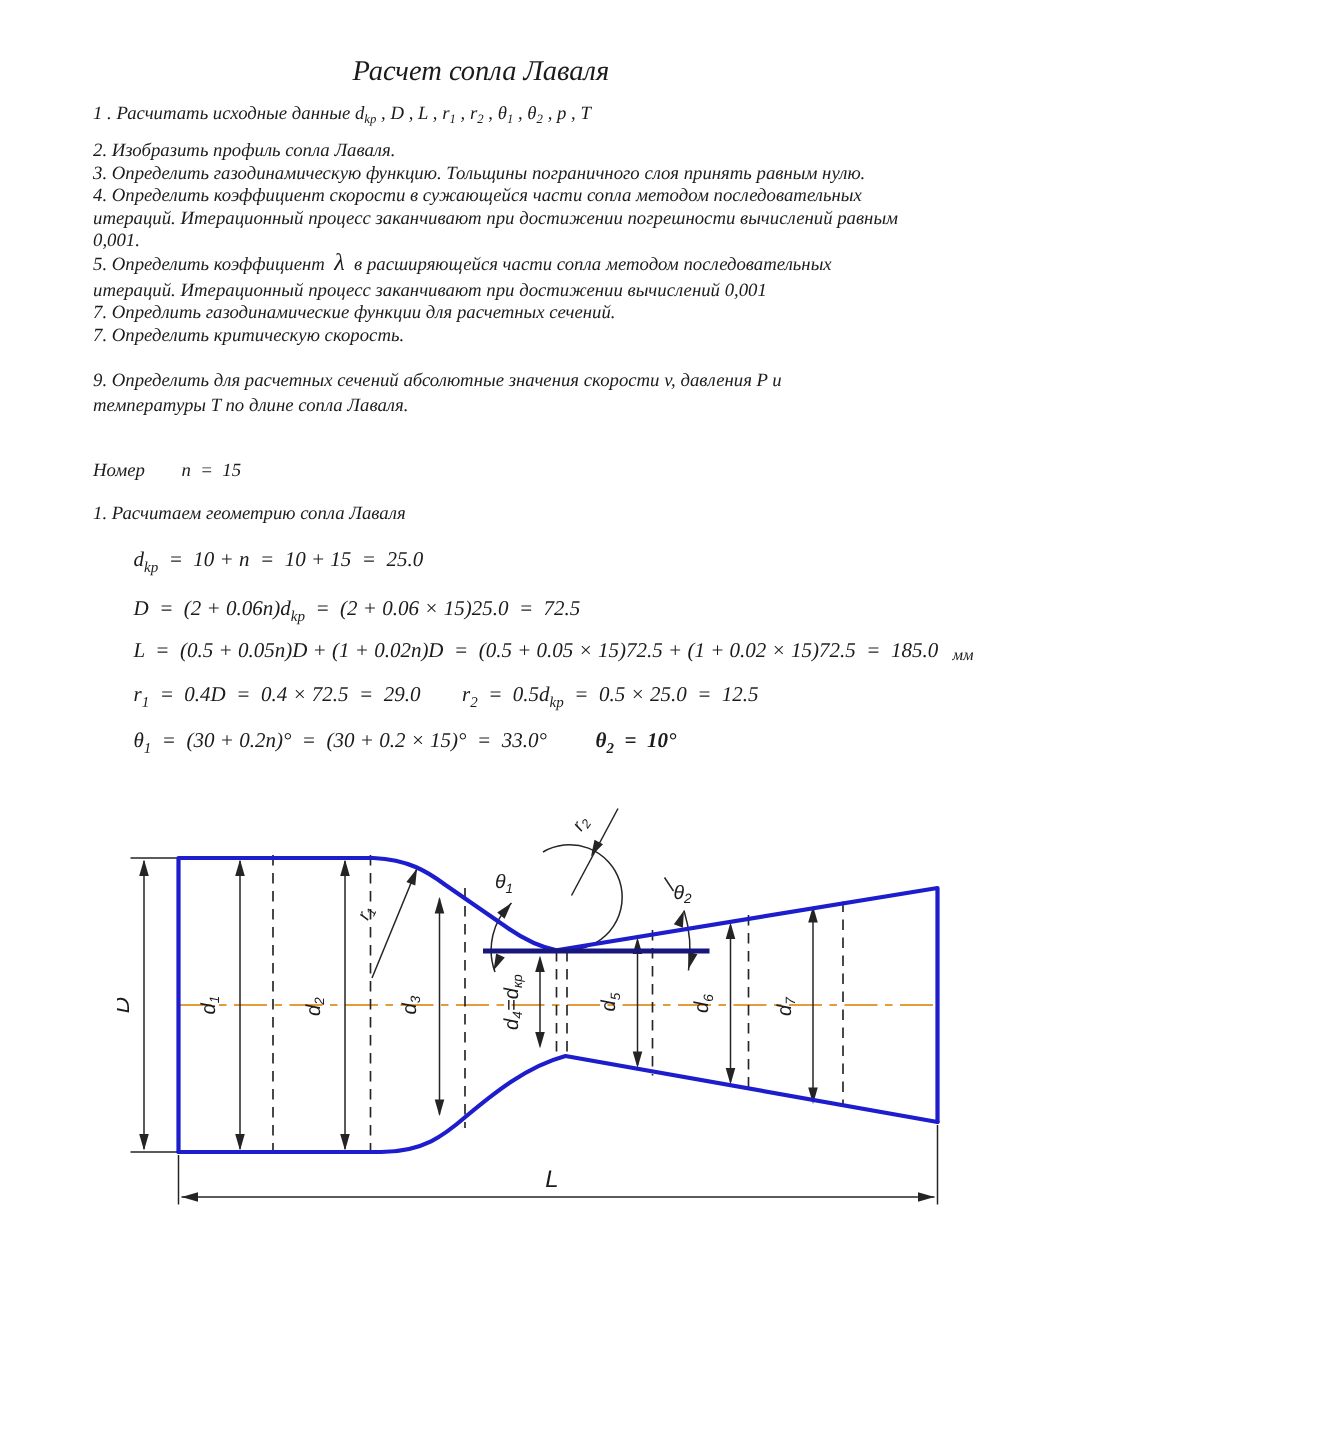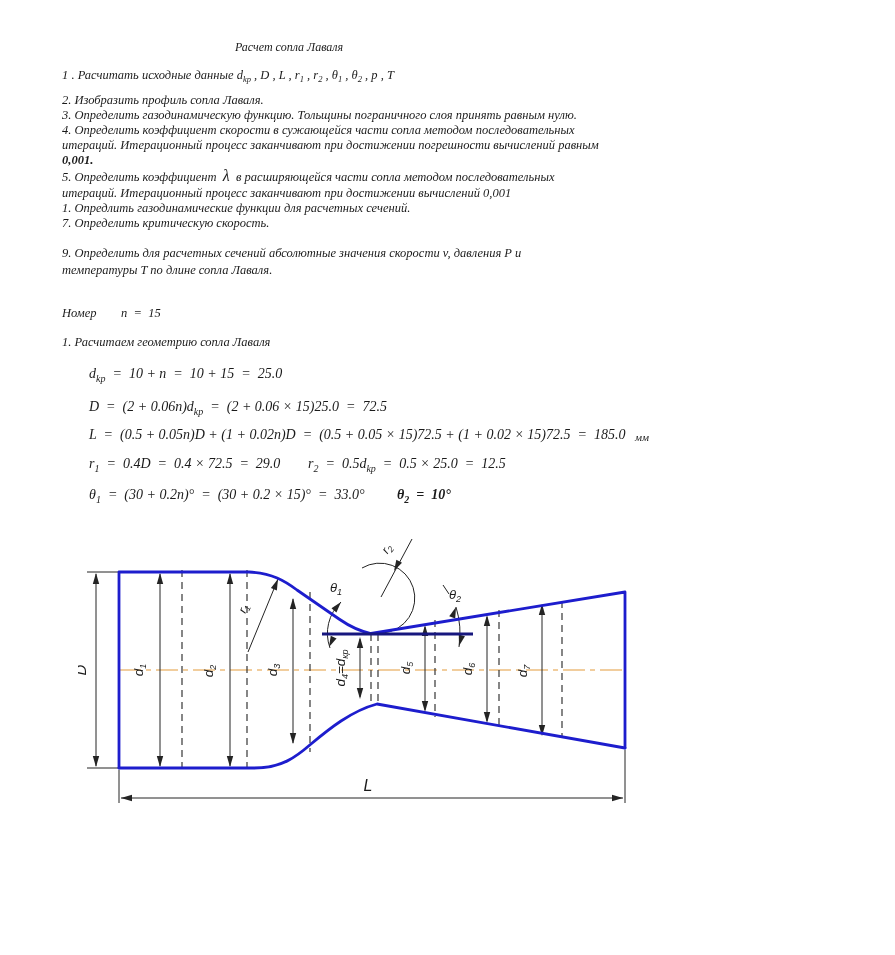--- a/index.html
+++ b/index.html
@@ -3,21 +3,21 @@
 <meta charset="utf-8">
 <style>
   :root{
     --profile:#1d1dcd; --throat:#17177e; --centerline:#e39b3c; --dim:#242424; --text:#1b1b1b;
   }
   html,body{margin:0;padding:0;}
   body{background:#ffffff;}
   #page{position:relative;width:895px;height:955px;background:#ffffff;overflow:hidden;
         font-family:"Liberation Serif",serif;color:var(--text);}
   .ln{position:absolute;white-space:pre;font-style:italic;font-size:12.5px;line-height:15px;}
-  .title{font-size:12px;}
+  .title{font-size:19px;}
   .formula{font-size:14px;line-height:17px;margin-left:17px;}
   .unit{font-size:11px;}
   .ssub{font-size:8.5px;vertical-align:-3px;}
   .fsub{font-size:10px;vertical-align:-4px;}
   .lam{font-size:16px;line-height:15px;}
   svg text{font-family:"Liberation Sans",sans-serif;font-style:italic;fill:var(--text);}
   .profile{stroke:var(--profile);stroke-width:2.8;fill:none;stroke-linejoin:round;stroke-linecap:round;}
   .throatline{stroke:var(--throat);stroke-width:3.2;fill:none;}
   .center{stroke:var(--centerline);stroke-width:1.2;fill:none;stroke-dasharray:22 5 5 5;}
   .dim{stroke:var(--dim);stroke-width:1;fill:none;}
@@ -30,24 +30,24 @@
 <div id="page">
 
   <div class="ln title" style="left:235px;top:40px;">Расчет сопла Лаваля</div>
 
   <div class="ln" style="left:62px;top:68px;"><span>1 . Расчитать исходные данные </span><span>d</span><sub class="ssub">kp</sub><span> , D , L , </span><span>r</span><sub class="ssub">1</sub><span> , </span><span>r</span><sub class="ssub">2</sub><span> , </span><span>θ</span><sub class="ssub">1</sub><span> , </span><span>θ</span><sub class="ssub">2</sub><span> , p , T</span></div>
 
   <div class="ln" style="left:62px;top:93px;">2. Изобразить профиль сопла Лаваля.</div>
   <div class="ln" style="left:62px;top:108px;">3. Определить газодинамическую функцию. Тольщины пограничного слоя принять равным нулю.</div>
   <div class="ln" style="left:62px;top:123px;">4. Определить коэффициент скорости в сужающейся части сопла методом последовательных</div>
   <div class="ln" style="left:62px;top:138px;">итераций. Итерационный процесс заканчивают при достижении погрешности вычислений равным</div>
-  <div class="ln" style="left:62px;top:153px;font-weight:bold;">0,001.</div>
+  <div class="ln" style="left:62px;top:153px;">0,001.</div>
   <div class="ln" style="left:62px;top:168px;"><span>5. Определить коэффициент  </span><span class="lam">λ</span><span>  в расширяющейся части сопла методом последовательных</span></div>
   <div class="ln" style="left:62px;top:186px;">итераций. Итерационный процесс заканчивают при достижении вычислений 0,001</div>
-  <div class="ln" style="left:62px;top:201px;">1. Опредлить газодинамические функции для расчетных сечений.</div>
+  <div class="ln" style="left:62px;top:201px;">7. Опредлить газодинамические функции для расчетных сечений.</div>
   <div class="ln" style="left:62px;top:216px;">7. Определить критическую скорость.</div>
   <div class="ln" style="left:62px;top:246px;">9. Определить для расчетных сечений абсолютные значения скорости v, давления P и</div>
   <div class="ln" style="left:62px;top:263px;">температуры T по длине сопла Лаваля.</div>
 
   <div class="ln" style="left:62px;top:306px;">Номер</div>
   <div class="ln" style="left:121px;top:306px;">n  =  15</div>
   <div class="ln" style="left:62px;top:335px;">1. Расчитаем геометрию сопла Лаваля</div>
 
   <div class="ln formula" style="left:72px;top:365px;"><span>d</span><sub class="fsub">kp</sub><span>  =  10 + n  =  10 + 15  =  25.0</span></div>
 

